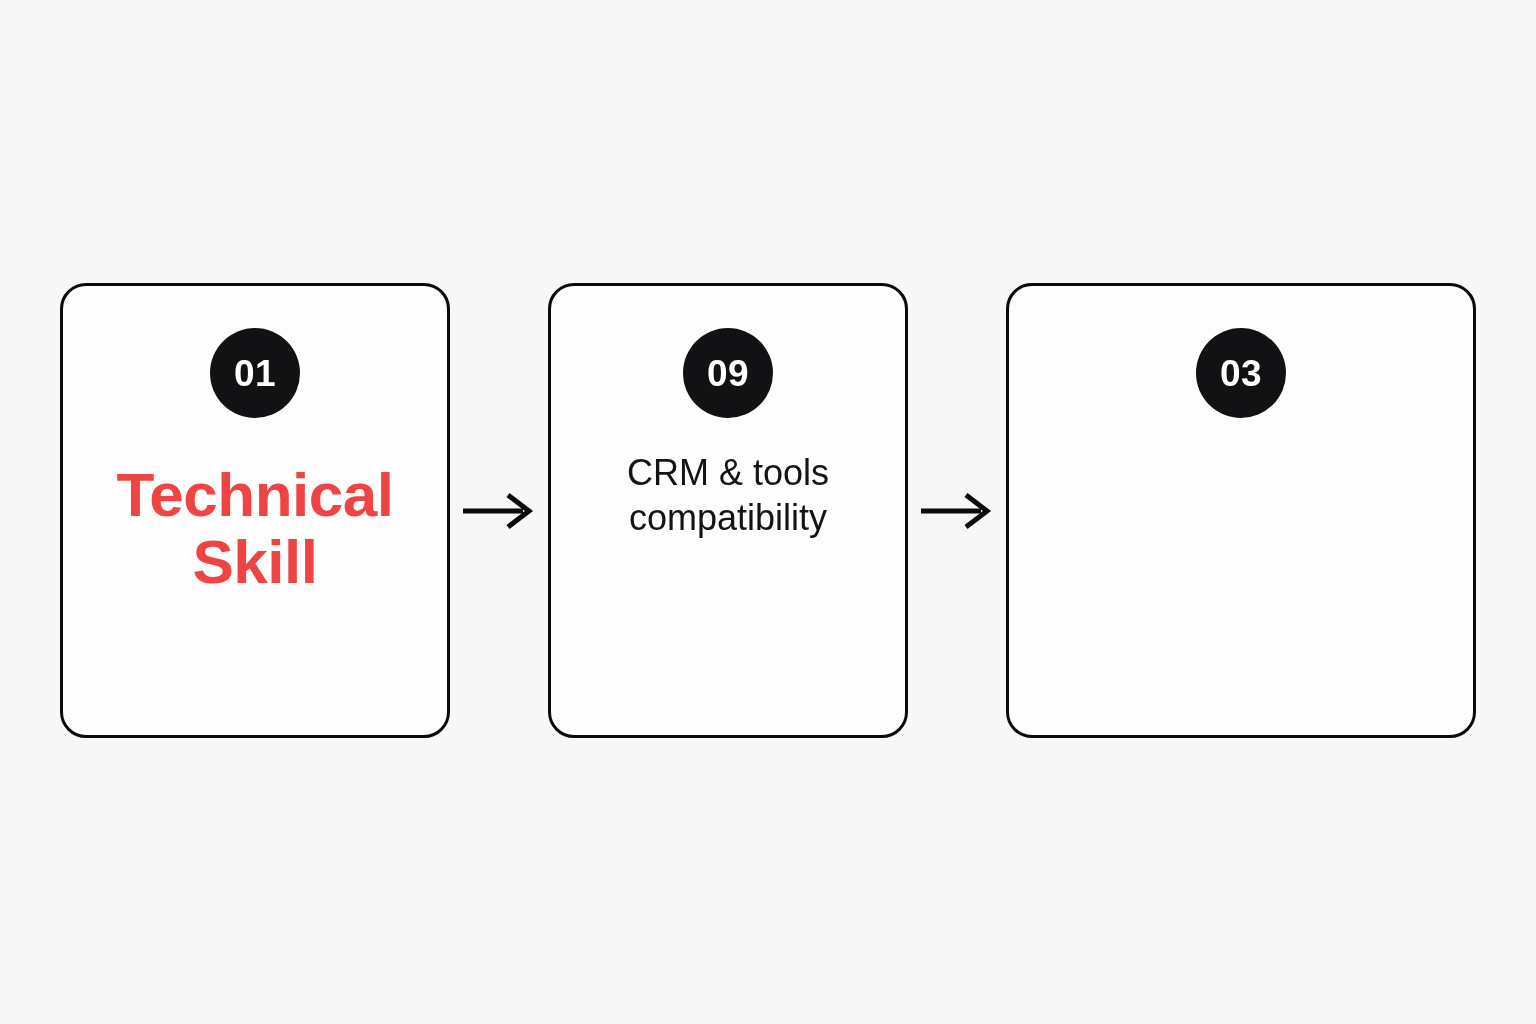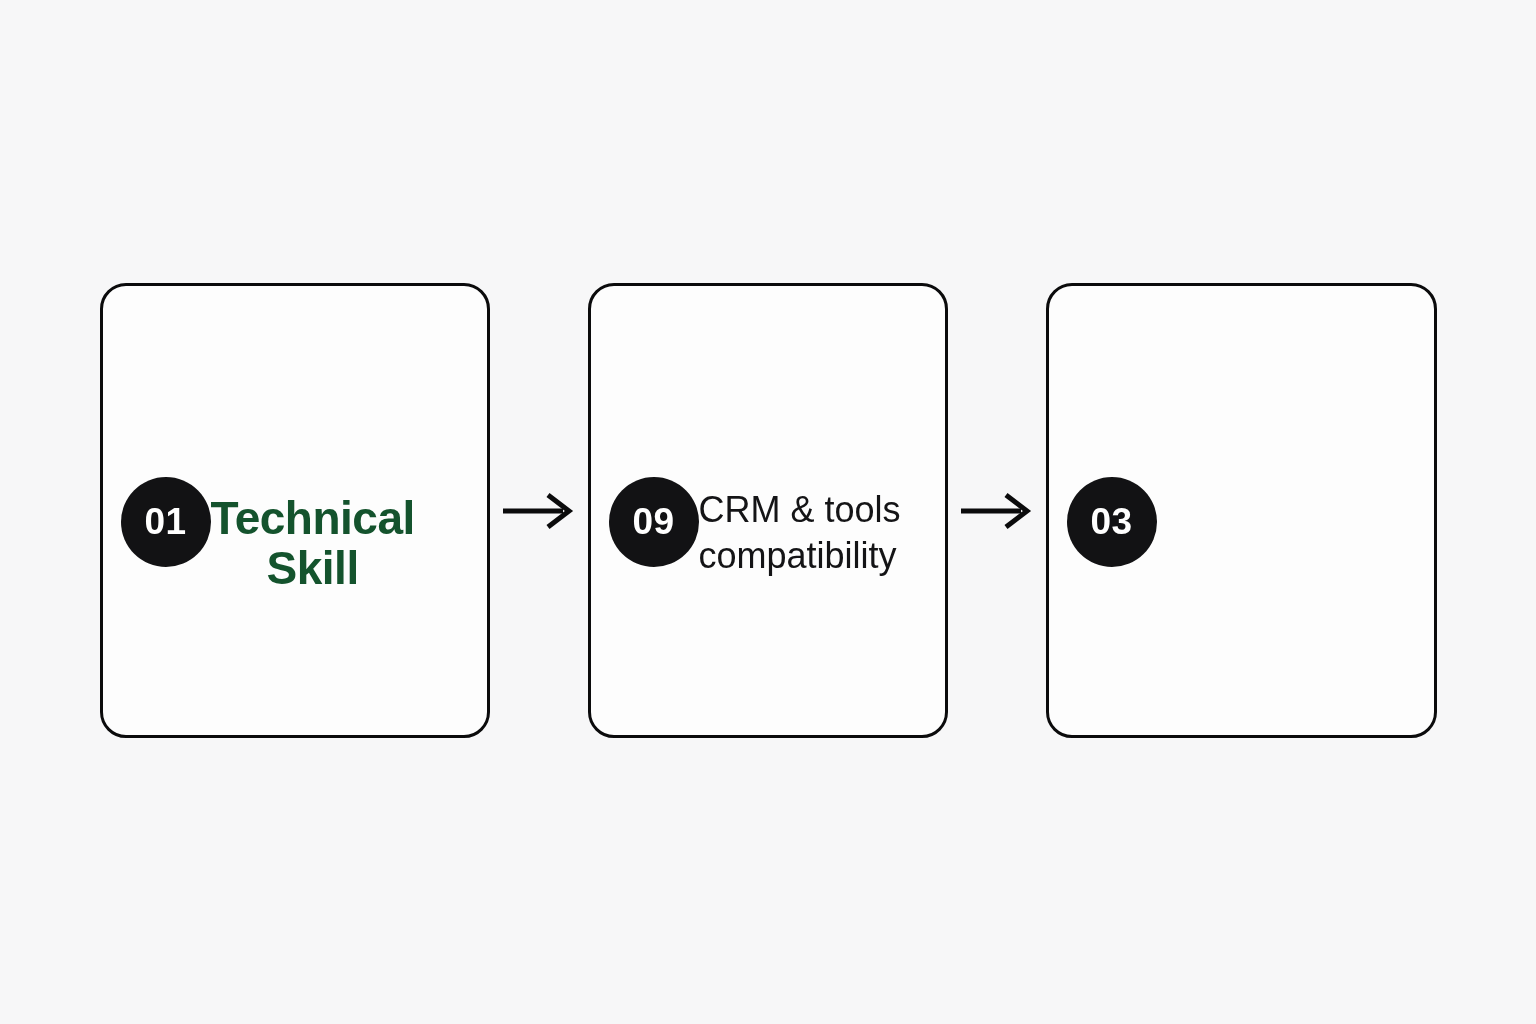--- a/index.html
+++ b/index.html
@@ -30,61 +30,61 @@
     justify-content: center;
   }
   .card {
     position: relative;
     box-sizing: border-box;
     background: #FDFDFD;
     border: 3px solid #0B0B0C;
     border-radius: 26px;
     height: 455px;
     display: flex;
-    flex-direction: row;
+    flex-direction: column;
     align-items: center;
     padding: 42px 18px 20px 18px;
     flex: 0 0 auto;
   }
   .card-1 { width: 390px; }
   .card-2 { width: 360px; }
-  .card-3 { width: 391px; }
+  .card-3 { width: 470px; }
 
   .badge {
     width: 90px;
     height: 90px;
     border-radius: 50%;
     background: #121214;
     color: #FFFFFF;
     display: flex;
     align-items: center;
     justify-content: center;
     font-size: 37px;
     font-weight: 700;
     letter-spacing: 0.5px;
     line-height: 1;
     flex: 0 0 auto;
   }
   .card-title {
     margin-top: 44px;
-    font-size: 46px;
+    font-size: 62px;
     font-weight: 700;
-    color: #14532d;
+    color: #ef4444;
     line-height: 1.08;
     text-align: center;
     letter-spacing: -0.5px;
     white-space: pre-line;
   }
   .card-subtitle {
-    margin-top: 22px;
+    margin-top: 32px;
     font-size: 36px;
     font-weight: 400;
     color: #141416;
     line-height: 1.26;
-    text-align: left;
+    text-align: center;
     white-space: pre-line;
   }
   .connector {
     flex: 0 0 auto;
     width: 98px;
     height: 455px;
     display: flex;
     align-items: center;
     justify-content: center;
   }

